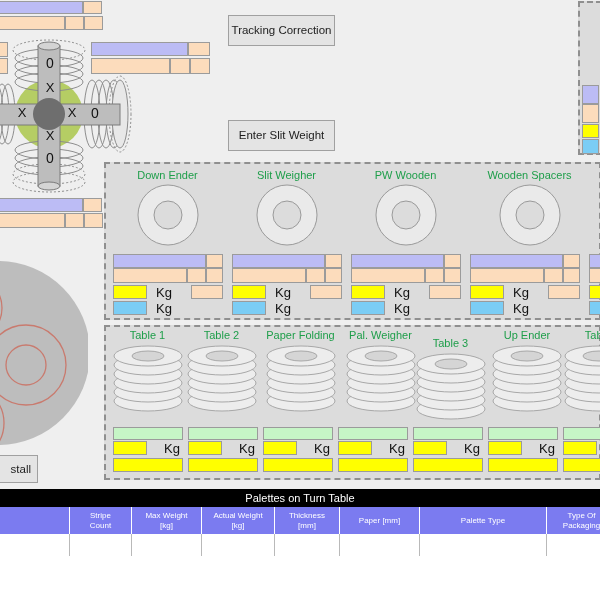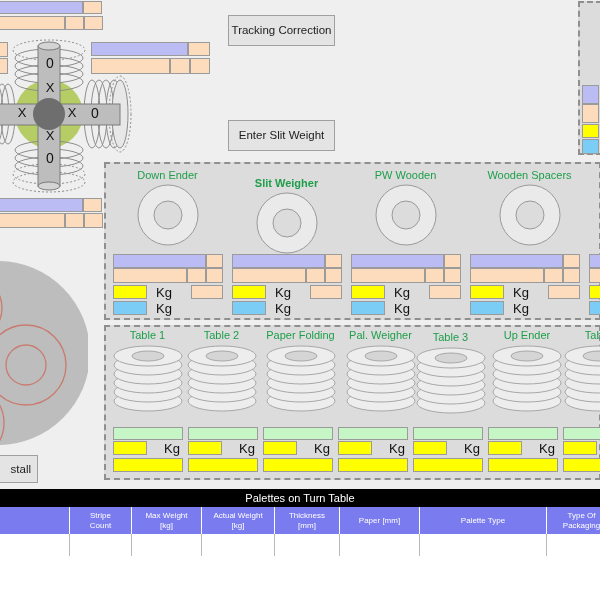--- a/index.html
+++ b/index.html
@@ -177,21 +177,21 @@
 
     <div class="abs" style="left:4px; top:4px; width:115px; height:86px;">
       <div class="stationlabel" style="margin-top:1px;">Down Ender</div>
       <svg style="margin:3px auto 0; display:block;" width="64" height="62" viewBox="0 0 64 62">
         <circle cx="32" cy="31" r="30" fill="#eaeaea" stroke="#9a9a9a"></circle>
         <circle cx="32" cy="31" r="14" fill="#dcdcdc" stroke="#9a9a9a"></circle>
       </svg>
     </div>
 
     <div class="abs" style="left:123px; top:4px; width:115px; height:86px;">
-      <div class="stationlabel" style="margin-top:9px;font-weight:bold;">Slit Weigher</div>
+      <div class="stationlabel" style="margin-top:1px;">Slit Weigher</div>
       <svg style="margin:3px auto 0; display:block;" width="64" height="62" viewBox="0 0 64 62">
         <circle cx="32" cy="31" r="30" fill="#eaeaea" stroke="#9a9a9a"></circle>
         <circle cx="32" cy="31" r="14" fill="#dcdcdc" stroke="#9a9a9a"></circle>
       </svg>
     </div>
 
     <div class="abs" style="left:242px; top:4px; width:115px; height:86px;">
       <div class="stationlabel" style="margin-top:1px;">PW Wooden</div>
       <svg style="margin:3px auto 0; display:block;" width="64" height="62" viewBox="0 0 64 62">
         <circle cx="32" cy="31" r="30" fill="#eaeaea" stroke="#9a9a9a"></circle>
@@ -312,21 +312,21 @@
           <ellipse cx="36" cy="49" rx="34" ry="10"></ellipse>
           <ellipse cx="36" cy="40" rx="34" ry="10"></ellipse>
           <ellipse cx="36" cy="31" rx="34" ry="10"></ellipse>
           <ellipse cx="36" cy="22" rx="34" ry="10"></ellipse>
           <ellipse cx="36" cy="13" rx="34" ry="10"></ellipse>
         </g>
         <ellipse cx="36" cy="13" rx="16" ry="5" fill="#d5d5d5" stroke="#a8a8a8"></ellipse>
       </svg>
     </div>
 
-    <div class="abs" style="left:307px; top:4px; width:75px; height:98px;">
+    <div class="abs" style="left:307px; top:10px; width:75px; height:98px;">
       <div class="stationlabel">Table 3</div>
       <svg style="margin:2px auto 0; display:block;" width="72" height="72" viewBox="0 0 72 72">
         <g stroke="#a8a8a8" fill="#ededed" stroke-width="1">
           <ellipse cx="36" cy="58" rx="34" ry="10"></ellipse>
           <ellipse cx="36" cy="49" rx="34" ry="10"></ellipse>
           <ellipse cx="36" cy="40" rx="34" ry="10"></ellipse>
           <ellipse cx="36" cy="31" rx="34" ry="10"></ellipse>
           <ellipse cx="36" cy="22" rx="34" ry="10"></ellipse>
           <ellipse cx="36" cy="13" rx="34" ry="10"></ellipse>
         </g>

